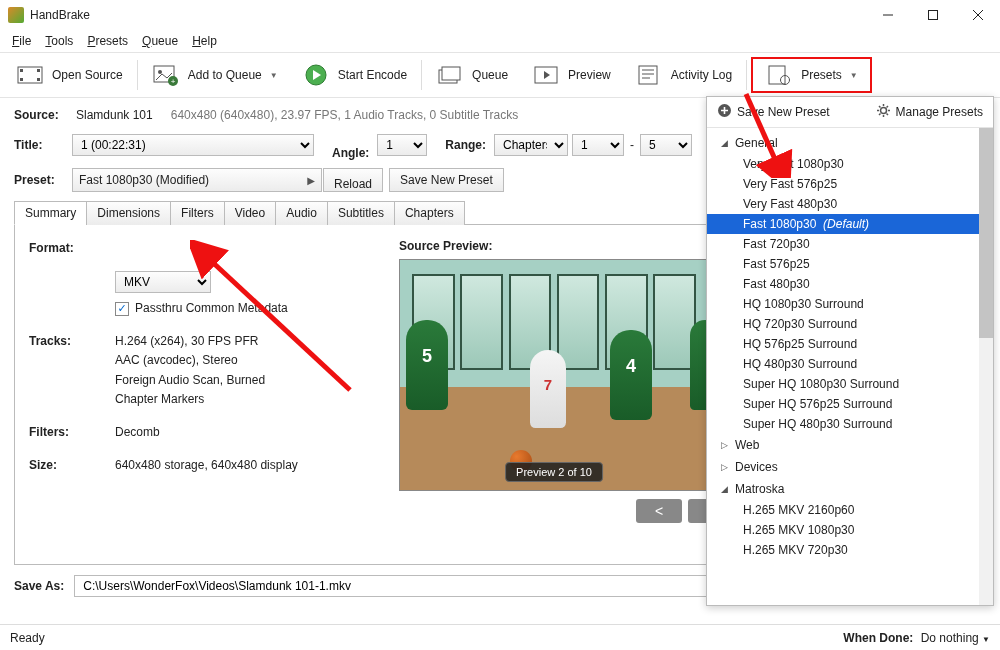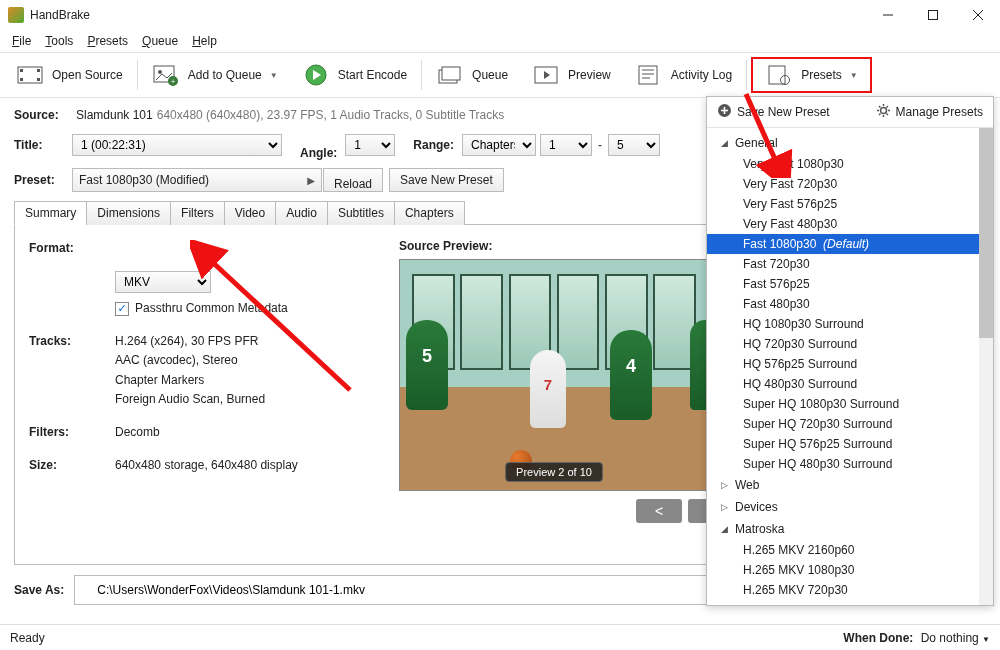--- a/index.html
+++ b/index.html
@@ -15,21 +15,21 @@
 .menubar span u { text-decoration: underline; }
 .toolbar { height: 46px; border-top: 1px solid #e4e4e4; border-bottom: 1px solid #e4e4e4; display: flex; align-items: center; padding: 0 6px; gap: 4px; }
 .tbtn { display: flex; align-items: center; gap: 8px; padding: 4px 10px; border-radius: 3px; }
 .tbtn .ico { width: 28px; height: 24px; display: flex; align-items: center; justify-content: center; }
 .tbtn .ico svg { width: 26px; height: 22px; }
 .presets-highlight { border: 2px solid #e11; padding: 2px 6px; }
 .presets-highlight .tbtn { padding: 2px 6px; }
 .content { padding: 10px 14px 0 14px; position: relative; }
 .row { display: flex; align-items: center; margin-bottom: 8px; }
 .lbl { font-weight: bold; width: 58px; }
-.meta { color: #777; margin-left: 4px; }
+.meta { color: #777; margin-left: 18px; }
 select, .select { height: 22px; font-size: 12px; border: 1px solid #bbb; background: #fafafa; padding: 0 4px; }
 select { background: linear-gradient(#fdfdfd,#ececec); }
 .preset-sel { width: 250px; height: 24px; border: 1px solid #bbb; background: linear-gradient(#fdfdfd,#ececec); display: flex; align-items: center; padding: 0 6px; justify-content: space-between; }
 .btn { height: 24px; border: 1px solid #bbb; background: linear-gradient(#fdfdfd,#ececec); padding: 0 10px; display: flex; align-items: center; }
 .tabs { display: flex; border-bottom: 1px solid #bbb; margin-top: 6px; }
 .tab { padding: 4px 10px; border: 1px solid #bbb; border-bottom: none; margin-right: -1px; background: linear-gradient(#fdfdfd,#ececec); font-size: 12px; position: relative; top: 1px; }
 .tab.active { background: #fff; border-bottom: 1px solid #fff; }
 .tabbody { border: 1px solid #bbb; border-top: none; padding: 14px; display: flex; gap: 30px; min-height: 340px; }
 .leftcol { width: 340px; }
 .frow { display: flex; margin-bottom: 14px; }
@@ -46,21 +46,21 @@
 .p-green { background: linear-gradient(#2a7a3a,#195c28); }
 .p-white { background: linear-gradient(#f5f5f5,#ddd); }
 .jersey-num { position: absolute; top: 26px; width: 100%; text-align: center; font-weight: bold; font-size: 18px; }
 .p-green .jersey-num { color: #fff; }
 .p-white .jersey-num { color: #c33; }
 .ball { position: absolute; width: 22px; height: 22px; border-radius: 50%; background: radial-gradient(circle at 30% 30%, #e87a2e, #a64a12); }
 .preview-badge { position: absolute; bottom: 8px; left: 50%; transform: translateX(-50%); background: rgba(30,30,30,.85); color: #fff; padding: 3px 10px; border-radius: 4px; font-size: 11px; border: 1px solid #666; }
 .navbtns { display: flex; justify-content: center; gap: 6px; margin-top: 8px; }
 .navbtn { width: 46px; height: 24px; background: #888; color: #fff; display: flex; align-items: center; justify-content: center; border-radius: 3px; font-size: 14px; }
 .saveas { display: flex; align-items: center; padding: 10px 14px; gap: 10px; }
-.saveas input { flex: 1; height: 30px; border: 1px solid #bbb; padding: 0 22px; font-size: 12px; }
+.saveas input { flex: 1; height: 22px; border: 1px solid #bbb; padding: 0 8px; font-size: 12px; }
 .statusbar { position: absolute; bottom: 0; left: 0; right: 0; height: 26px; border-top: 1px solid #ddd; display: flex; align-items: center; padding: 0 10px; justify-content: space-between; font-size: 12px; }
 .presets-panel { position: absolute; right: 6px; top: 96px; width: 288px; height: 510px; background: #fff; border: 1px solid #bbb; box-shadow: 0 2px 8px rgba(0,0,0,.2); display: flex; flex-direction: column; z-index: 5; }
 .presets-top { display: flex; justify-content: space-between; padding: 6px 10px; border-bottom: 1px solid #e4e4e4; align-items: center; }
 .presets-top .pbtn { display: flex; align-items: center; gap: 5px; font-size: 12px; }
 .presets-list { flex: 1; overflow: hidden; position: relative; padding: 4px 0; }
 .cat { padding: 4px 10px 4px 14px; display: flex; align-items: center; gap: 4px; font-size: 12px; }
 .cat .tri { font-size: 9px; color: #555; width: 10px; }
 .pitem { padding: 3px 10px 3px 36px; font-size: 12px; }
 .pitem.selected { background: #1a66d8; color: #fff; }
 .pitem .def { font-style: italic; }
@@ -185,21 +185,21 @@
 </div>
 
 <div class="content">
   <div class="row">
     <span class="lbl">Source:</span>
     <span style="margin-left:4px;">Slamdunk 101</span>
     <span class="meta">640x480 (640x480), 23.97 FPS, 1 Audio Tracks, 0 Subtitle Tracks</span>
   </div>
   <div class="row">
     <span class="lbl">Title:</span>
-    <select style="width:210px;"><option>1  (00:22:31)</option></select>
+    <select style="width:242px;"><option>1  (00:22:31)</option></select>
     <span style="margin:16px 8px 0 18px;font-weight:bold;">Angle:</span>
     <select style="width:50px;"><option>1</option></select>
     <span style="margin:0 8px 0 18px;font-weight:bold;">Range:</span>
     <select style="width:74px;"><option>Chapters</option></select>
     <select style="width:52px;margin-left:4px;"><option>1</option></select>
     <span style="margin:0 6px;">-</span>
     <select style="width:52px;"><option>5</option></select>
   </div>
   <div class="row">
     <span class="lbl">Preset:</span>
@@ -235,22 +235,22 @@
             <div class="chkbox">✓</div>
             <span>Passthru Common Metadata</span>
           </div>
         </div>
       </div>
       <div class="frow">
         <div class="flbl">Tracks:</div>
         <div class="fval">
           <div>H.264 (x264), 30 FPS PFR</div>
           <div>AAC (avcodec), Stereo</div>
+          <div>Foreign Audio Scan, Burned</div>
           <div>Chapter Markers</div>
-          <div>Foreign Audio Scan, Burned</div>
         </div>
       </div>
       <div class="frow">
         <div class="flbl">Filters:</div>
         <div class="fval">Decomb</div>
       </div>
       <div class="frow">
         <div class="flbl">Size:</div>
         <div class="fval">640x480 storage, 640x480 display</div>
       </div>
@@ -327,33 +327,31 @@
           </svg></span>
       <span>Manage Presets</span>
     </div>
   </div>
   <div class="presets-list">
     <div class="cat">
         <span class="tri">◢</span>
         <span>General</span>
       </div>
     <div class="pitem">Very Fast 1080p30</div>
-    <div class="pitem">Very Fast 720p30</div>
     <div class="pitem">Very Fast 576p25</div>
     <div class="pitem">Very Fast 480p30</div>
     <div class="pitem selected"><span>Fast 1080p30</span>&nbsp;&nbsp;<span class="def">(Default)</span></div>
     <div class="pitem">Fast 720p30</div>
     <div class="pitem">Fast 576p25</div>
     <div class="pitem">Fast 480p30</div>
     <div class="pitem">HQ 1080p30 Surround</div>
     <div class="pitem">HQ 720p30 Surround</div>
     <div class="pitem">HQ 576p25 Surround</div>
     <div class="pitem">HQ 480p30 Surround</div>
     <div class="pitem">Super HQ 1080p30 Surround</div>
-    <div class="pitem">Super HQ 720p30 Surround</div>
     <div class="pitem">Super HQ 576p25 Surround</div>
     <div class="pitem">Super HQ 480p30 Surround</div>
     <div class="cat">
         <span class="tri">▷</span>
         <span>Web</span>
       </div>
     <div class="cat">
         <span class="tri">▷</span>
         <span>Devices</span>
       </div>

